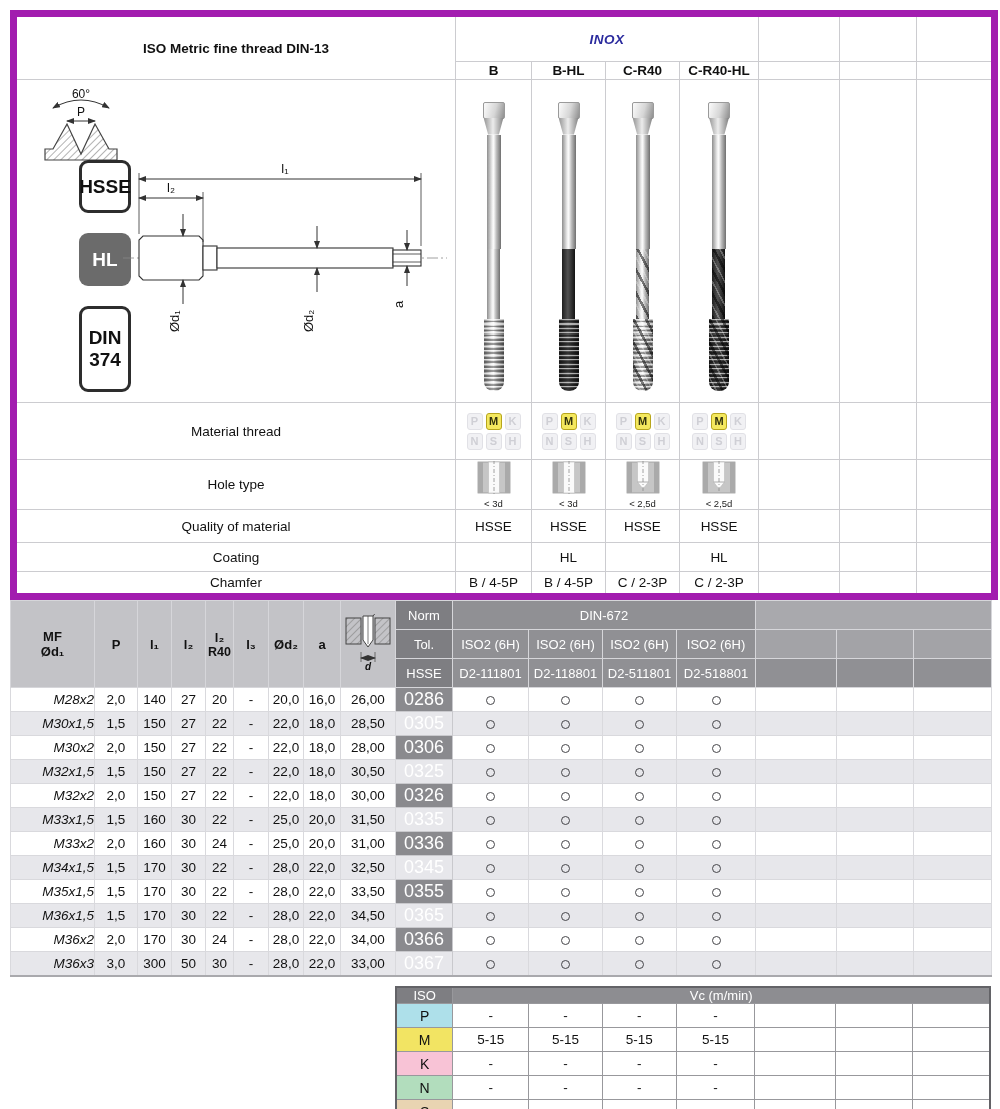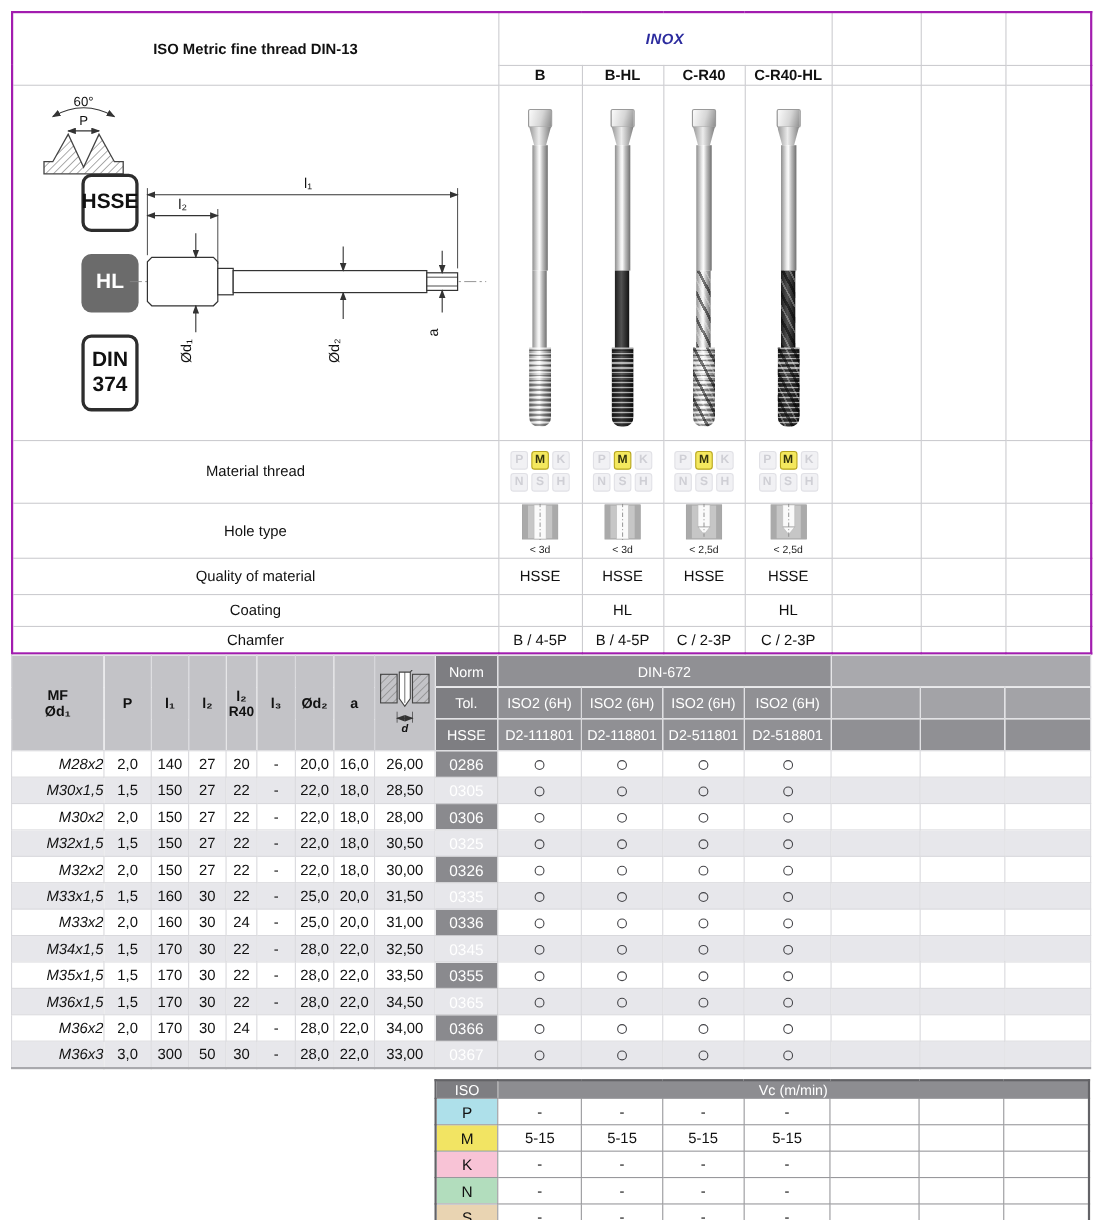--- a/index.html
+++ b/index.html
@@ -3,38 +3,38 @@
 <meta charset="utf-8">
 <style>
   html,body{margin:0;padding:0;background:#fff;}
   body{width:1000px;height:1109px;position:relative;font-family:"Liberation Sans","DejaVu Sans",sans-serif;color:#111;}
   .page{position:absolute;left:10px;top:10px;width:981px;}
 
   table.t{border-collapse:collapse;table-layout:fixed;}
   table.t td,table.t th{padding:0;overflow:hidden;}
 
   
-  .top{width:981px;border:2px solid #a21caf;}
+  .top{width:981px;border:7px solid #a21caf;}
   .top td{border:1px solid #ccccd0;text-align:center;vertical-align:middle;font-size:13.5px;}
   tr.r-title{height:48px} tr.r-colh{height:18px} tr.r-img{height:322px}
   tr.r-mg{height:57px} tr.r-hole{height:50px} tr.r-qual{height:33px}
   tr.r-coat{height:29px} tr.r-cham{height:25px}
   .c-title{text-align:left;padding-left:15px;font-size:19px;font-weight:bold;}
   .c-inox{font-size:26px;font-weight:bold;font-style:italic;color:#2b2b9e;letter-spacing:.5px;margin-left:16px;}
   .c-colh{font-weight:bold;font-size:13px;}
   .c-label{text-align:left;padding-left:24px;font-size:14px;}
 
   
   .leftwrap{position:relative;height:322px;}
   .profile-icon{position:absolute;left:18px;top:6px;}
   .badge{position:absolute;left:62px;width:52px;border-radius:9px;box-sizing:border-box;
          display:flex;flex-direction:column;align-items:center;justify-content:center;font-weight:bold;}
   .b-hsse{top:80px;height:53px;border:3px solid #2d2d2d;background:#fff;font-size:19px;}
   .b-hl{top:153px;height:53px;background:#6b6b6b;color:#fff;font-size:19px;}
-  .b-din{top:226px;height:70px;border:3px solid #2d2d2d;background:#fff;font-size:19px;line-height:22px;}
+  .b-din{top:226px;height:86px;border:3px solid #2d2d2d;background:#fff;font-size:19px;line-height:22px;}
   .dim-drawing{position:absolute;left:104px;top:66px;}
 
   
   .tap{width:48px;height:292px;margin:13px auto 0;position:relative;
        --metal:linear-gradient(90deg,#8e8e8e,#efefef 38%,#fbfbfb 48%,#bcbcbc 68%,#6f6f6f);
        --ridge:repeating-linear-gradient(180deg,rgba(255,255,255,.6) 0 1px,rgba(120,120,120,.12) 1px 2px,rgba(0,0,0,.38) 2px 3.5px,rgba(255,255,255,0) 3.5px 4.5px);}
   .tap .head{position:absolute;top:0;left:13px;width:22px;height:17px;border-radius:2px;
        background:linear-gradient(105deg,#fbfbfb,#d6d6d6 55%,#8f8f8f);border:1px solid #9a9a9a;box-sizing:border-box;}
   .tap .shoulder{position:absolute;top:16px;left:14px;width:20px;height:17px;background:linear-gradient(90deg,#979797,#ececec 45%,#7e7e7e);
        clip-path:polygon(0 0,100% 0,77% 100%,23% 100%);}
@@ -61,21 +61,21 @@
   .spec th{border:1px solid #d6d6da;font-size:13px;vertical-align:middle;}
   .spec thead tr{height:29px}
   .hdim{background:#c3c3c7;color:#111;font-weight:bold;font-size:13.5px;}
   .hdim .sub{font-weight:bold;font-size:12.5px;}
   .hlab{background:#7e7e82;color:#fff;font-weight:normal;font-size:12.5px;}
   .hval{background:#909094;color:#fff;font-weight:normal;font-size:13px;}
   .he-n{background:#a9a9ad;} .he-t{background:#a3a3a7;} .he-i{background:#909094;}
   .spec td{border:1px solid #d9d9dd;text-align:center;font-size:13.5px;height:23px;}
   .spec tr.alt td{background:#e7e7eb;}
   .spec td.c-size{text-align:right;padding-left:10px;font-style:italic;}
-  .spec td.c-idx{background:#8a8a8e;color:#fff;font-size:14px;border-color:#c9c9cd;}
+  .spec td.c-idx{background:#8a8a8e;color:#fff;font-size:18px;border-color:#c9c9cd;}
   .dot{display:inline-block;width:7px;height:7px;border:1.6px solid #46464a;border-radius:50%;vertical-align:middle;}
 
   
   .cut{margin:9px 0 0 385px;border:2px solid #636367;}
   .cut th,.cut td{border:1px solid #98989c;text-align:center;vertical-align:middle;}
   .cut tr.vh{height:16px}
   .iso-h{background:#7e7e82;color:#fff;font-size:13px;font-weight:normal;}
   .vc-h{background:#8d8d91;color:#fff;font-size:13px;font-weight:normal;}
   .cut td{height:23px;font-size:13.5px;background:#fff;}
   .cut td.grp{font-size:14px;}

